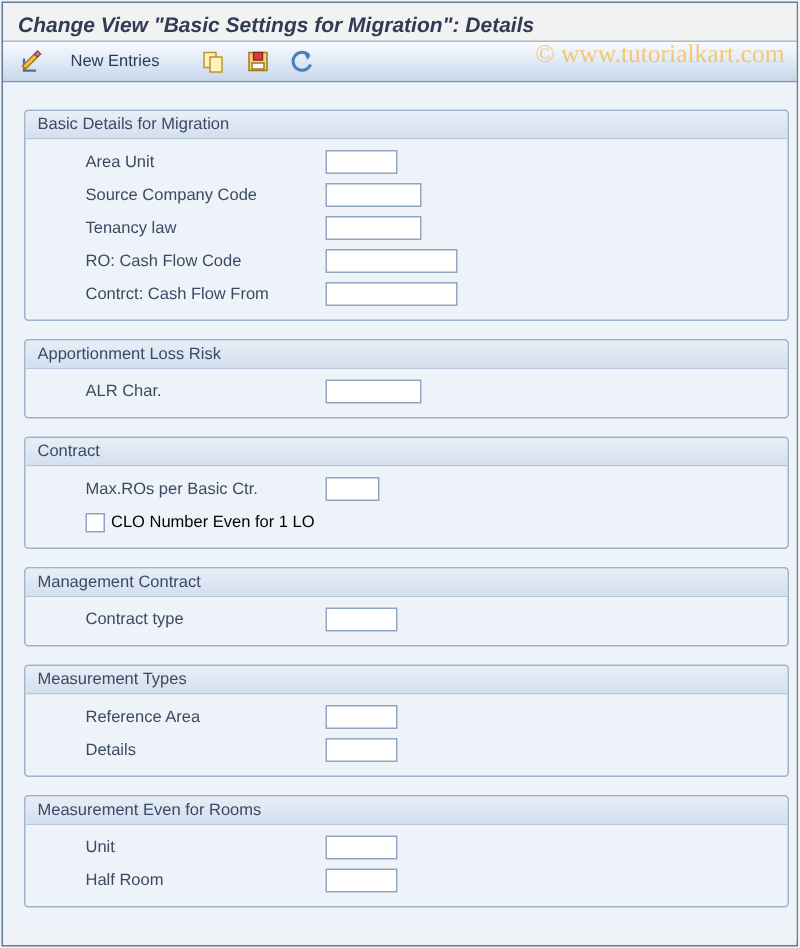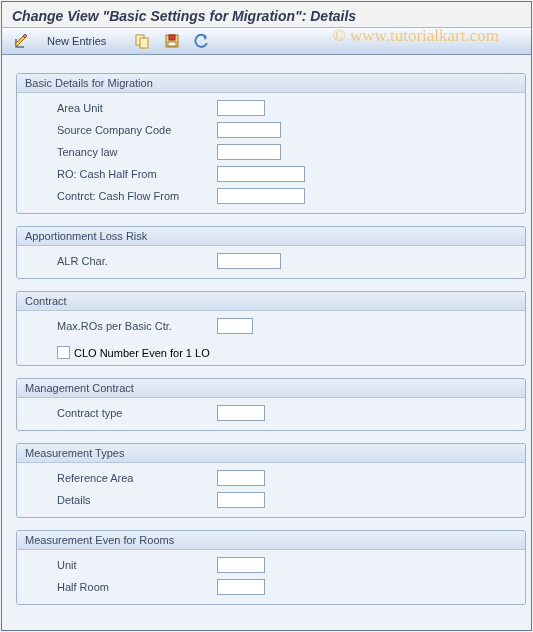--- a/index.html
+++ b/index.html
@@ -25,21 +25,21 @@
     padding: 6px 10px 3px 10px;
   }
   .header-title {
     font-size: 14px;
     font-weight: bold;
     font-style: italic;
     color: #333a55;
   }
   .watermark {
     position: absolute;
-    top: 24px; right: 32px;
+    top: 24px; right: 8px;
     font-size: 17px;
     color: rgba(255,165,0,0.55);
     font-family: Georgia, serif;
     pointer-events: none;
   }
   
   .toolbar {
     height: 28px;
     background: linear-gradient(#f8fbff, #dbe6f4 60%, #c6d6ea);
     border-top: 1px solid #aab9cc;
@@ -110,21 +110,21 @@
     background: #ffffff;
     padding: 0 2px;
     font-size: 11px;
   }
   .w-small  { width: 48px; }
   .w-med    { width: 64px; }
   .w-date   { width: 88px; }
   .w-num    { width: 36px; }
   .checkbox-row {
     display: flex;
-    align-items: flex-end;
+    align-items: center;
     height: 22px;
     gap: 4px;
   }
   .checkbox {
     width: 13px; height: 13px;
     border: 1px solid #8fa4bf;
     background: #fff;
   }
 </style>
 </head>
@@ -181,21 +181,21 @@
         </div>
         <div class="field-row">
           <div class="field-label">Source Company Code</div>
           <input class="field-input w-med" value="" style="">
         </div>
         <div class="field-row">
           <div class="field-label">Tenancy law</div>
           <input class="field-input w-med" value="" style="">
         </div>
         <div class="field-row">
-          <div class="field-label">RO: Cash Half From</div>
+          <div class="field-label">RO: Cash Flow Code</div>
           <input class="field-input w-date" value="" style="">
         </div>
         <div class="field-row">
           <div class="field-label">Contrct: Cash Flow From</div>
           <input class="field-input w-date" value="" style="">
         </div>
       </div>
     </div>
 
     <div class="groupbox">

